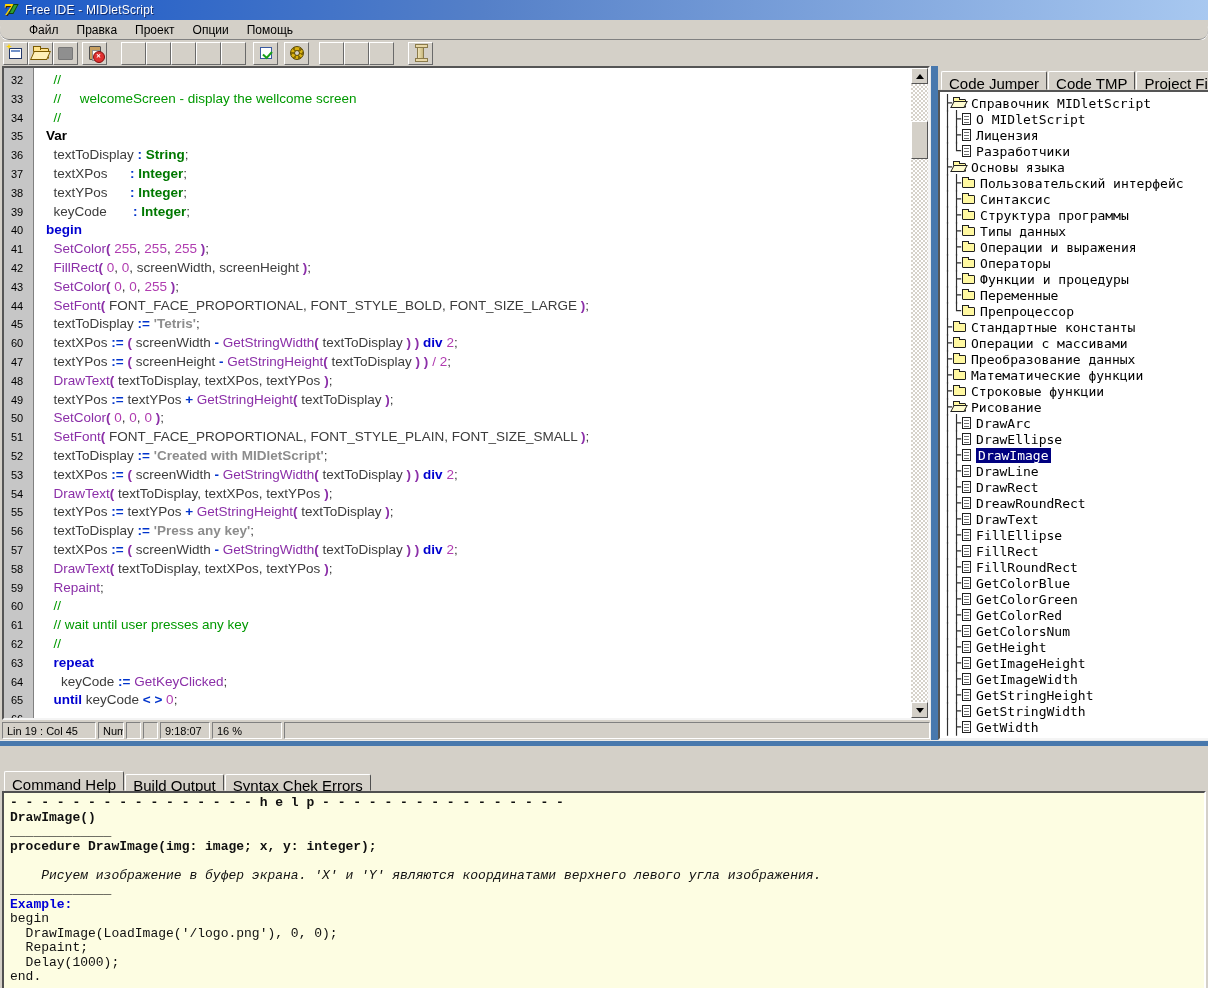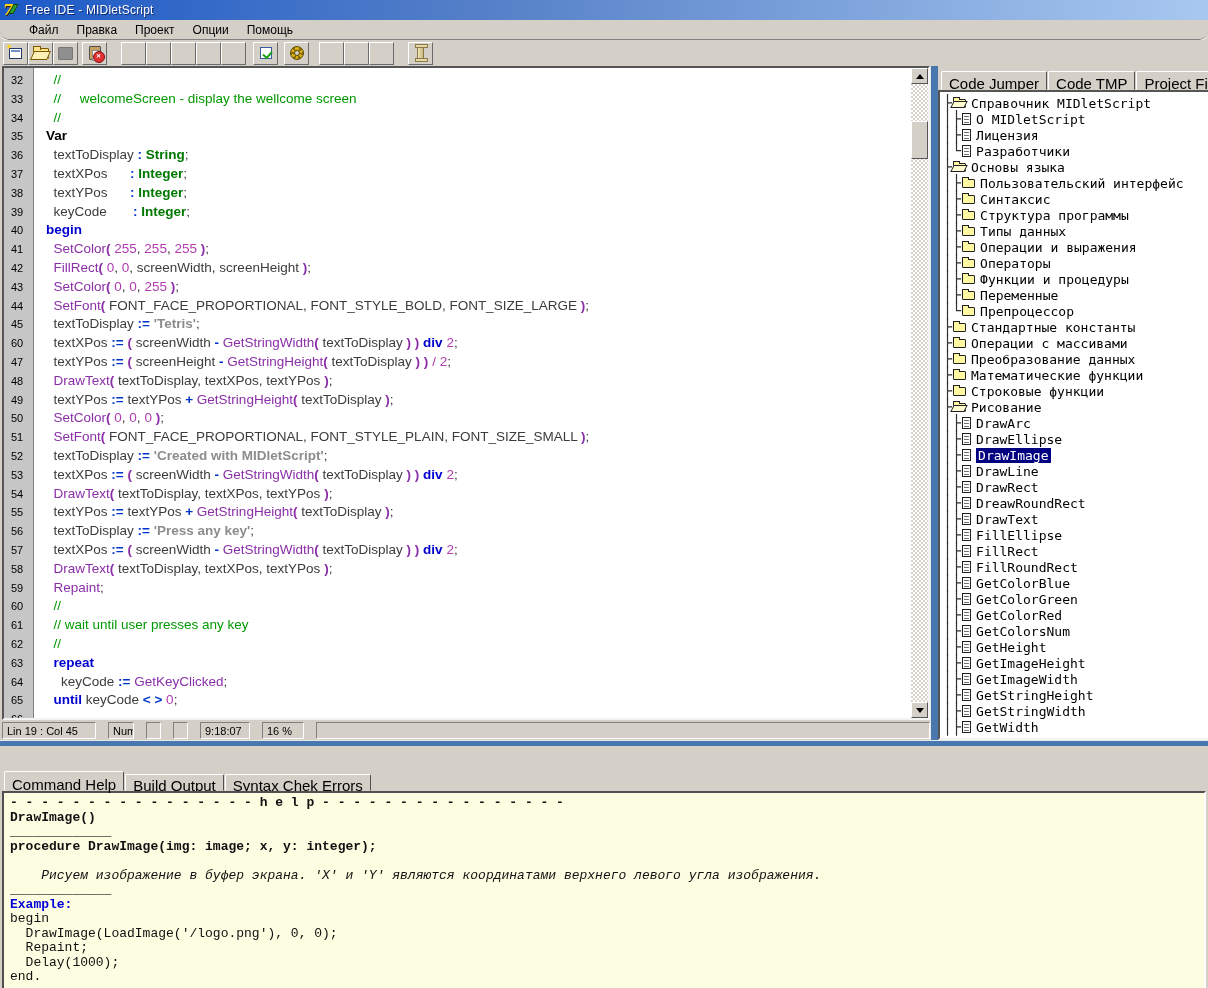--- a/index.html
+++ b/index.html
@@ -82,21 +82,21 @@
   .sb-btn { height:16px; flex:none; background:#D4D0C8; border:1px solid; border-color:#FFFFFF #555 #555 #FFFFFF;
     display:flex; align-items:center; justify-content:center; }
   .arr-up { width:0; height:0; border-left:4px solid transparent; border-right:4px solid transparent;
     border-bottom:5px solid #000; }
   .arr-dn { width:0; height:0; border-left:4px solid transparent; border-right:4px solid transparent;
     border-top:5px solid #000; }
   .sb-track { flex:1; position:relative; }
   .sb-thumb { position:absolute; left:0; right:0; top:37px; height:38px; background:#D4D0C8;
     border:1px solid; border-color:#FFFFFF #555 #555 #FFFFFF; }
 
-  .statusbar { height:20px; display:flex; gap:12px; padding-top:2px; background:#D4D0C8; }
+  .statusbar { height:20px; display:flex; gap:2px; padding-top:2px; background:#D4D0C8; }
   .st-cell { height:17px; border:1px solid; border-color:#808080 #FFFFFF #FFFFFF #808080;
     font-size:11px; color:#000; padding:2px 4px 0; white-space:nowrap; overflow:hidden; }
 
   .vsplit { width:8px; flex:none; background:#4878AD; border-left:1px solid #E8E8E8; }
 
   .right-pane { flex:1; display:flex; flex-direction:column; padding-right:1px; }
   .rtabs { height:24px; flex:none; display:flex; align-items:flex-end; padding-left:3px; }
   .tab { font-size:15px; color:#000; background:#D4D0C8; border:1px solid; border-color:#FFFFFF #505050 #D4D0C8 #FFFFFF;
     border-radius:2px 2px 0 0; padding:3px 7px 2px; height:19px; white-space:nowrap; margin-right:1px; }
   .tab.active { height:23px; padding-top:5px; z-index:2; }
@@ -293,21 +293,21 @@
             <span class="arr-dn"></span>
           </div>
       </div>
     </div>
     <div class="statusbar">
         <span class="st-cell" style="width: 94px;">Lin 19 : Col 45</span>
         <span class="st-cell" style="width: 26px;">Num</span>
         <span class="st-cell" style="width: 15px;"></span>
         <span class="st-cell" style="width: 15px;"></span>
         <span class="st-cell" style="width: 50px;">9:18:07</span>
-        <span class="st-cell" style="width: 42px;">16 %</span>
+        <span class="st-cell" style="width: 70px;">16 %</span>
         <span class="st-cell" style="flex: 1 1 0%;"></span>
       </div>
   </div>
   <div class="vsplit"></div>
   <div class="right-pane">
     <div class="rtabs">
         <span class="tab">Code Jumper</span>
         <span class="tab">Code TMP</span>
         <span class="tab">Project Files</span>
         <span class="tab active">Help Script</span>

